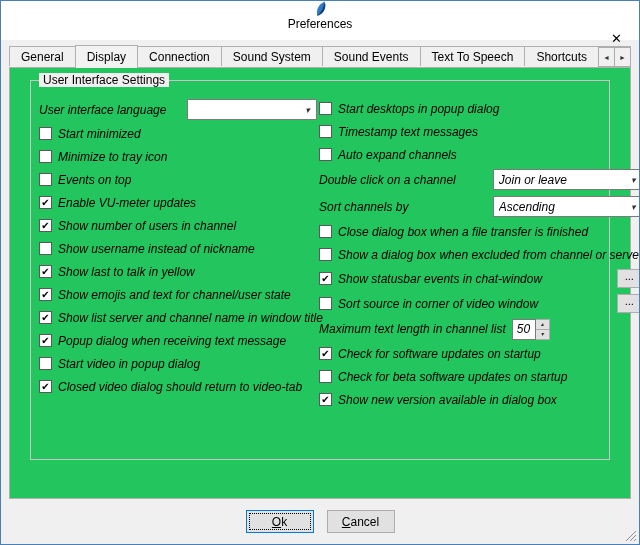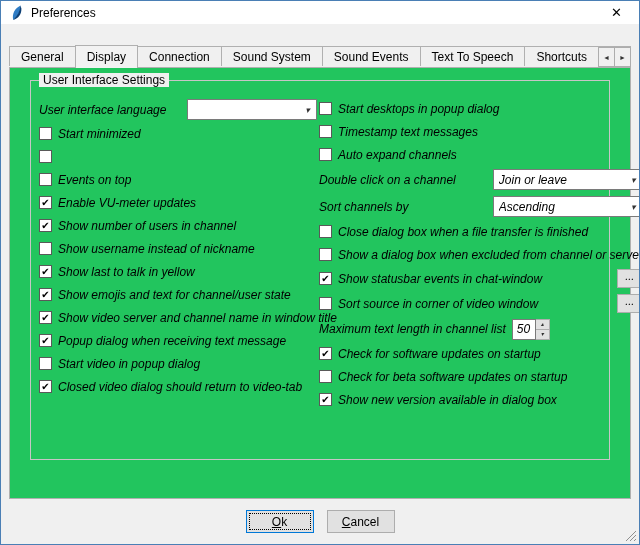--- a/index.html
+++ b/index.html
@@ -9,22 +9,22 @@
     font-family:"Liberation Sans", sans-serif;
     font-size:12px; color:#000;
     background:#fff;
   }
   .window {
     position:relative; width:640px; height:545px;
     background:#f0f0f0; border:1px solid #4a7fb5; overflow:hidden;
   }
   
   .titlebar {
-    height:23px; background:#fff;
-    display:flex; align-items:center;
+    height:39px; background:#fff;
+    display:flex; align-items:center;flex-direction:column;
   }
   .app-icon { width:16px; height:16px; margin:0 6px 0 8px; flex:none; }
   .title-text { font-size:12px; }
   .close-btn {
     margin-left:auto; width:45px; height:29px;
     display:flex; align-items:center; justify-content:center;
     font-size:13px; color:#000; cursor:default;
   }
   
   .tabbar {
@@ -181,20 +181,21 @@
               <span class="combo-arrow">▾</span>
             </div>
           </div>
 
           <div class="row">
             <span class="cb"></span>
             <span class="cb-label">Start minimized</span>
           </div>
           <div class="row">
             <span class="cb"></span>
+            <span class="cb-label">Minimize to tray icon</span>
           </div>
           <div class="row">
             <span class="cb"></span>
             <span class="cb-label">Events on top</span>
           </div>
           <div class="row">
             <span class="cb">✔</span>
             <span class="cb-label">Enable VU-meter updates</span>
           </div>
           <div class="row">
@@ -208,21 +209,21 @@
           <div class="row">
             <span class="cb">✔</span>
             <span class="cb-label">Show last to talk in yellow</span>
           </div>
           <div class="row">
             <span class="cb">✔</span>
             <span class="cb-label">Show emojis and text for channel/user state</span>
           </div>
           <div class="row">
             <span class="cb">✔</span>
-            <span class="cb-label">Show video server and channel name in window title</span>
+            <span class="cb-label">Show list server and channel name in window title</span>
           </div>
           <div class="row">
             <span class="cb">✔</span>
             <span class="cb-label">Popup dialog when receiving text message</span>
           </div>
           <div class="row">
             <span class="cb"></span>
             <span class="cb-label">Start video in popup dialog</span>
           </div>
           <div class="row">

